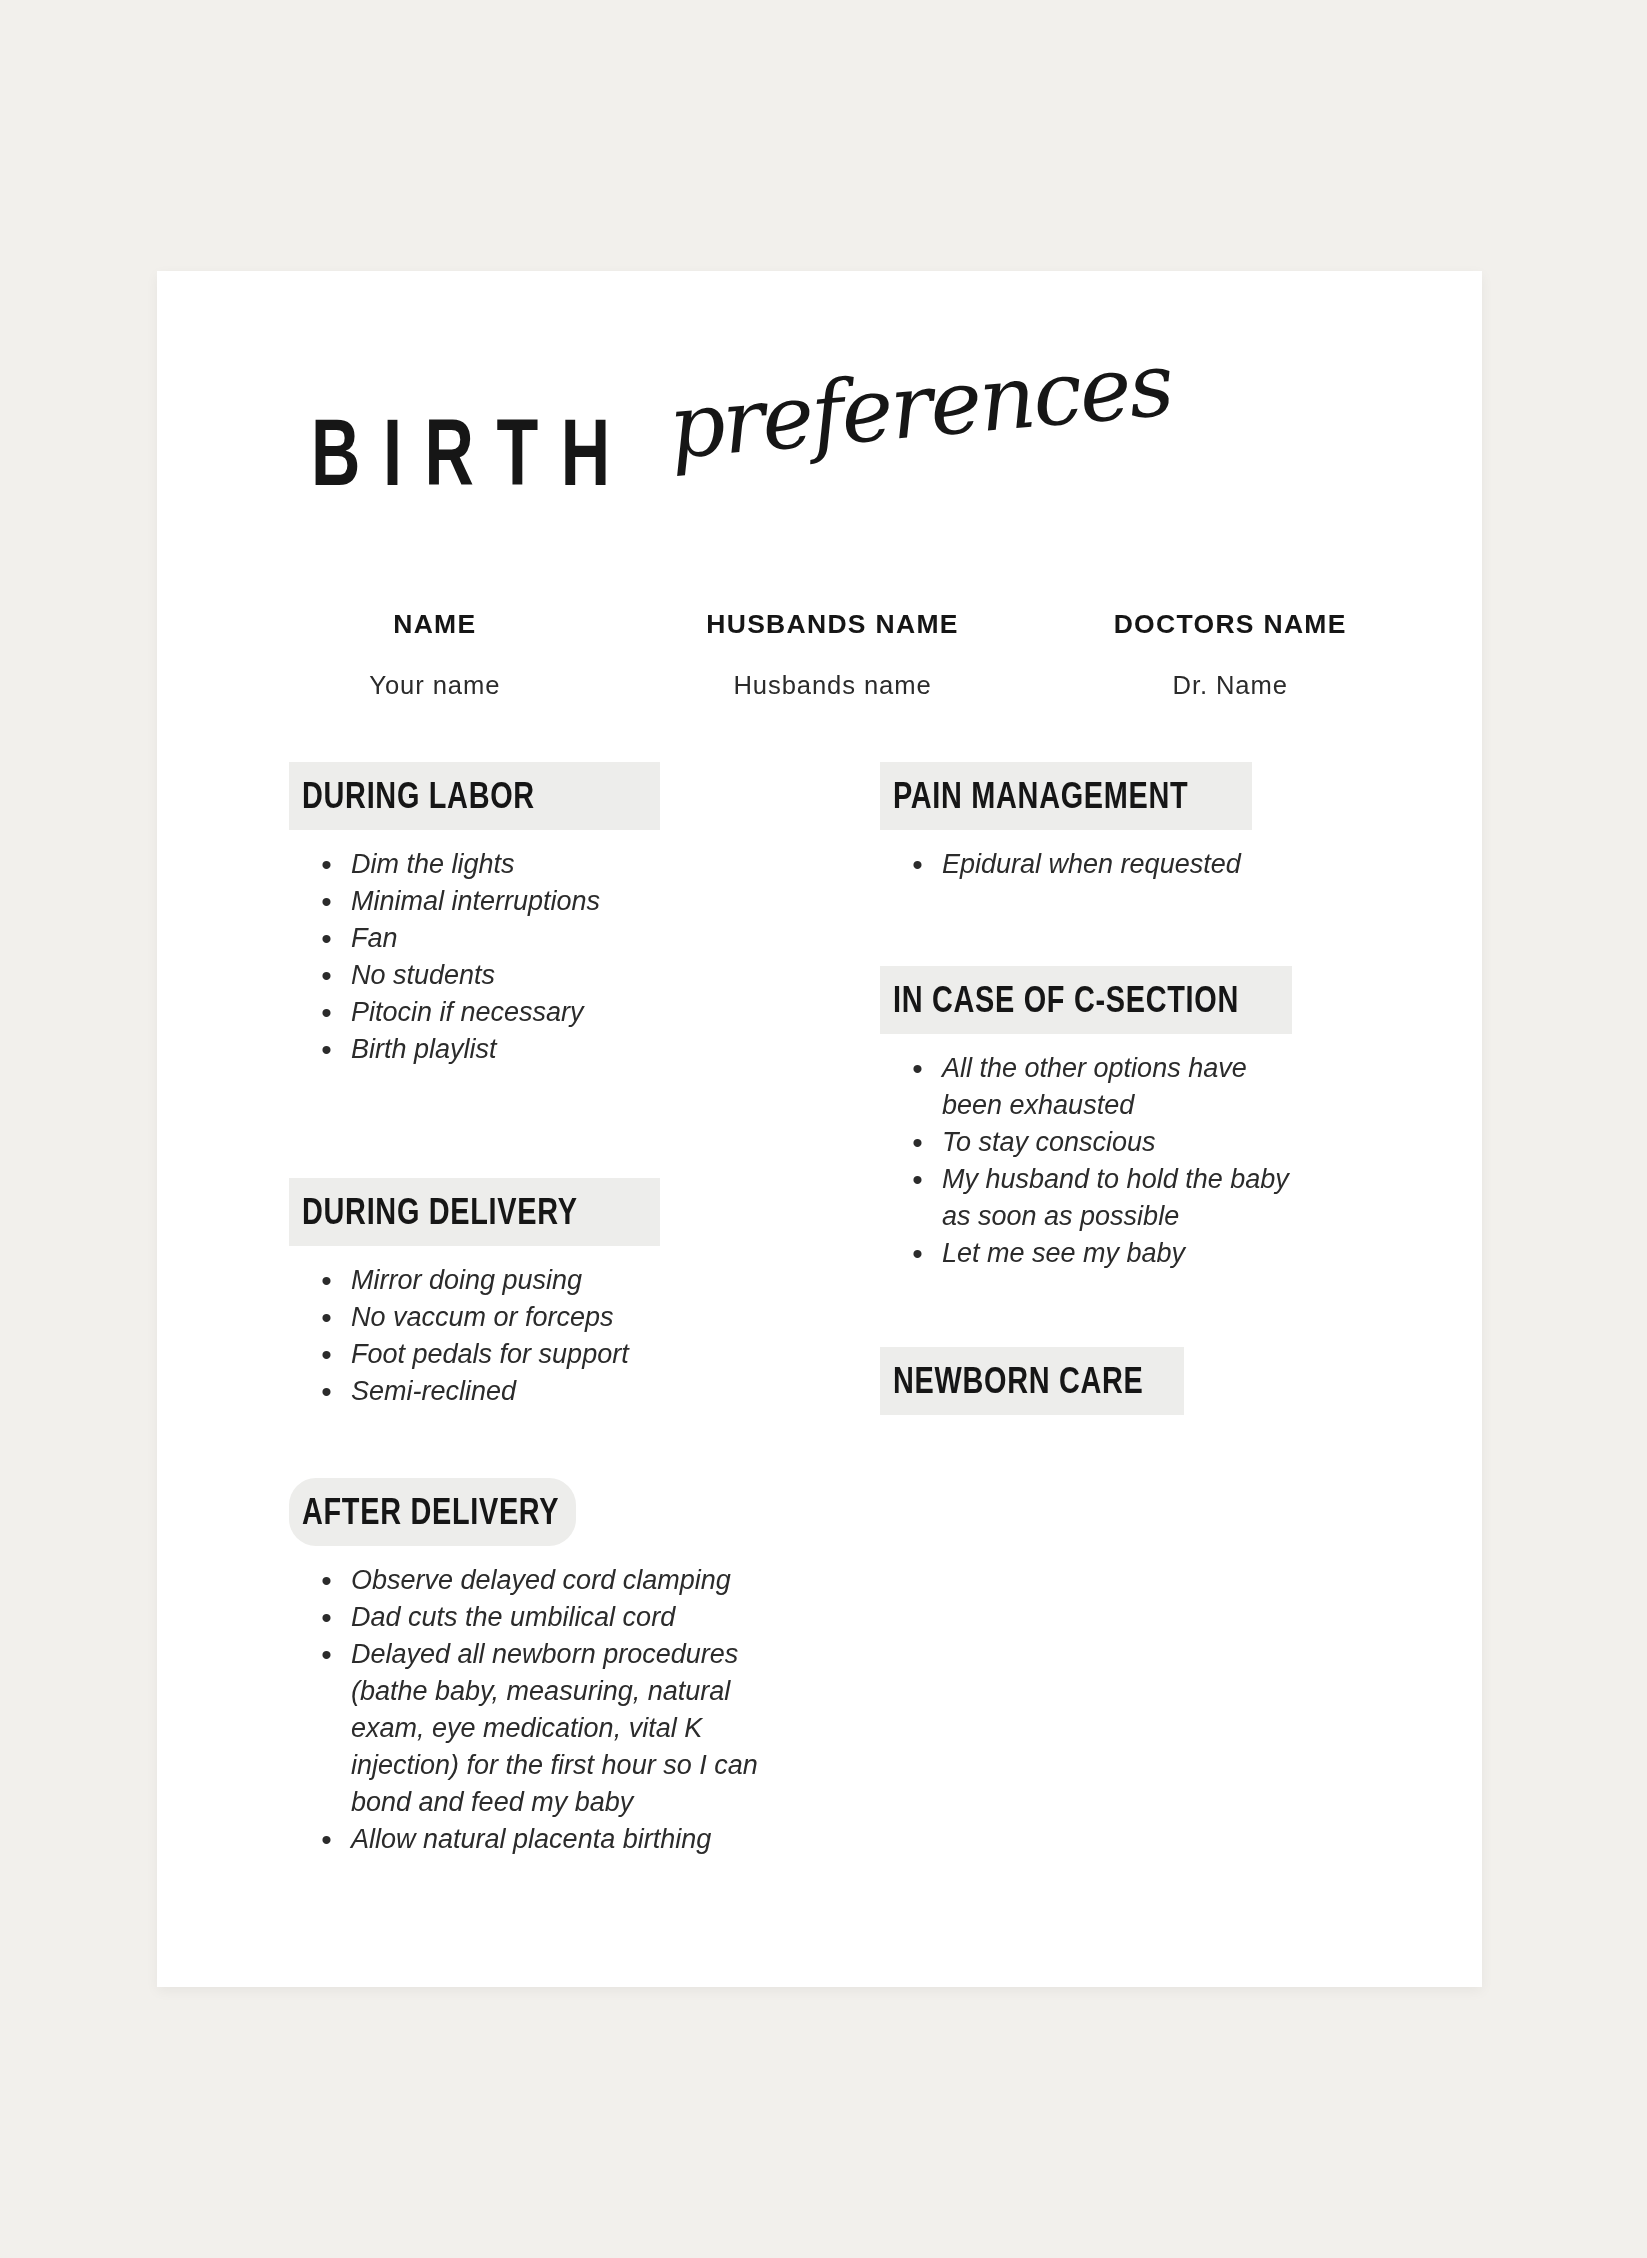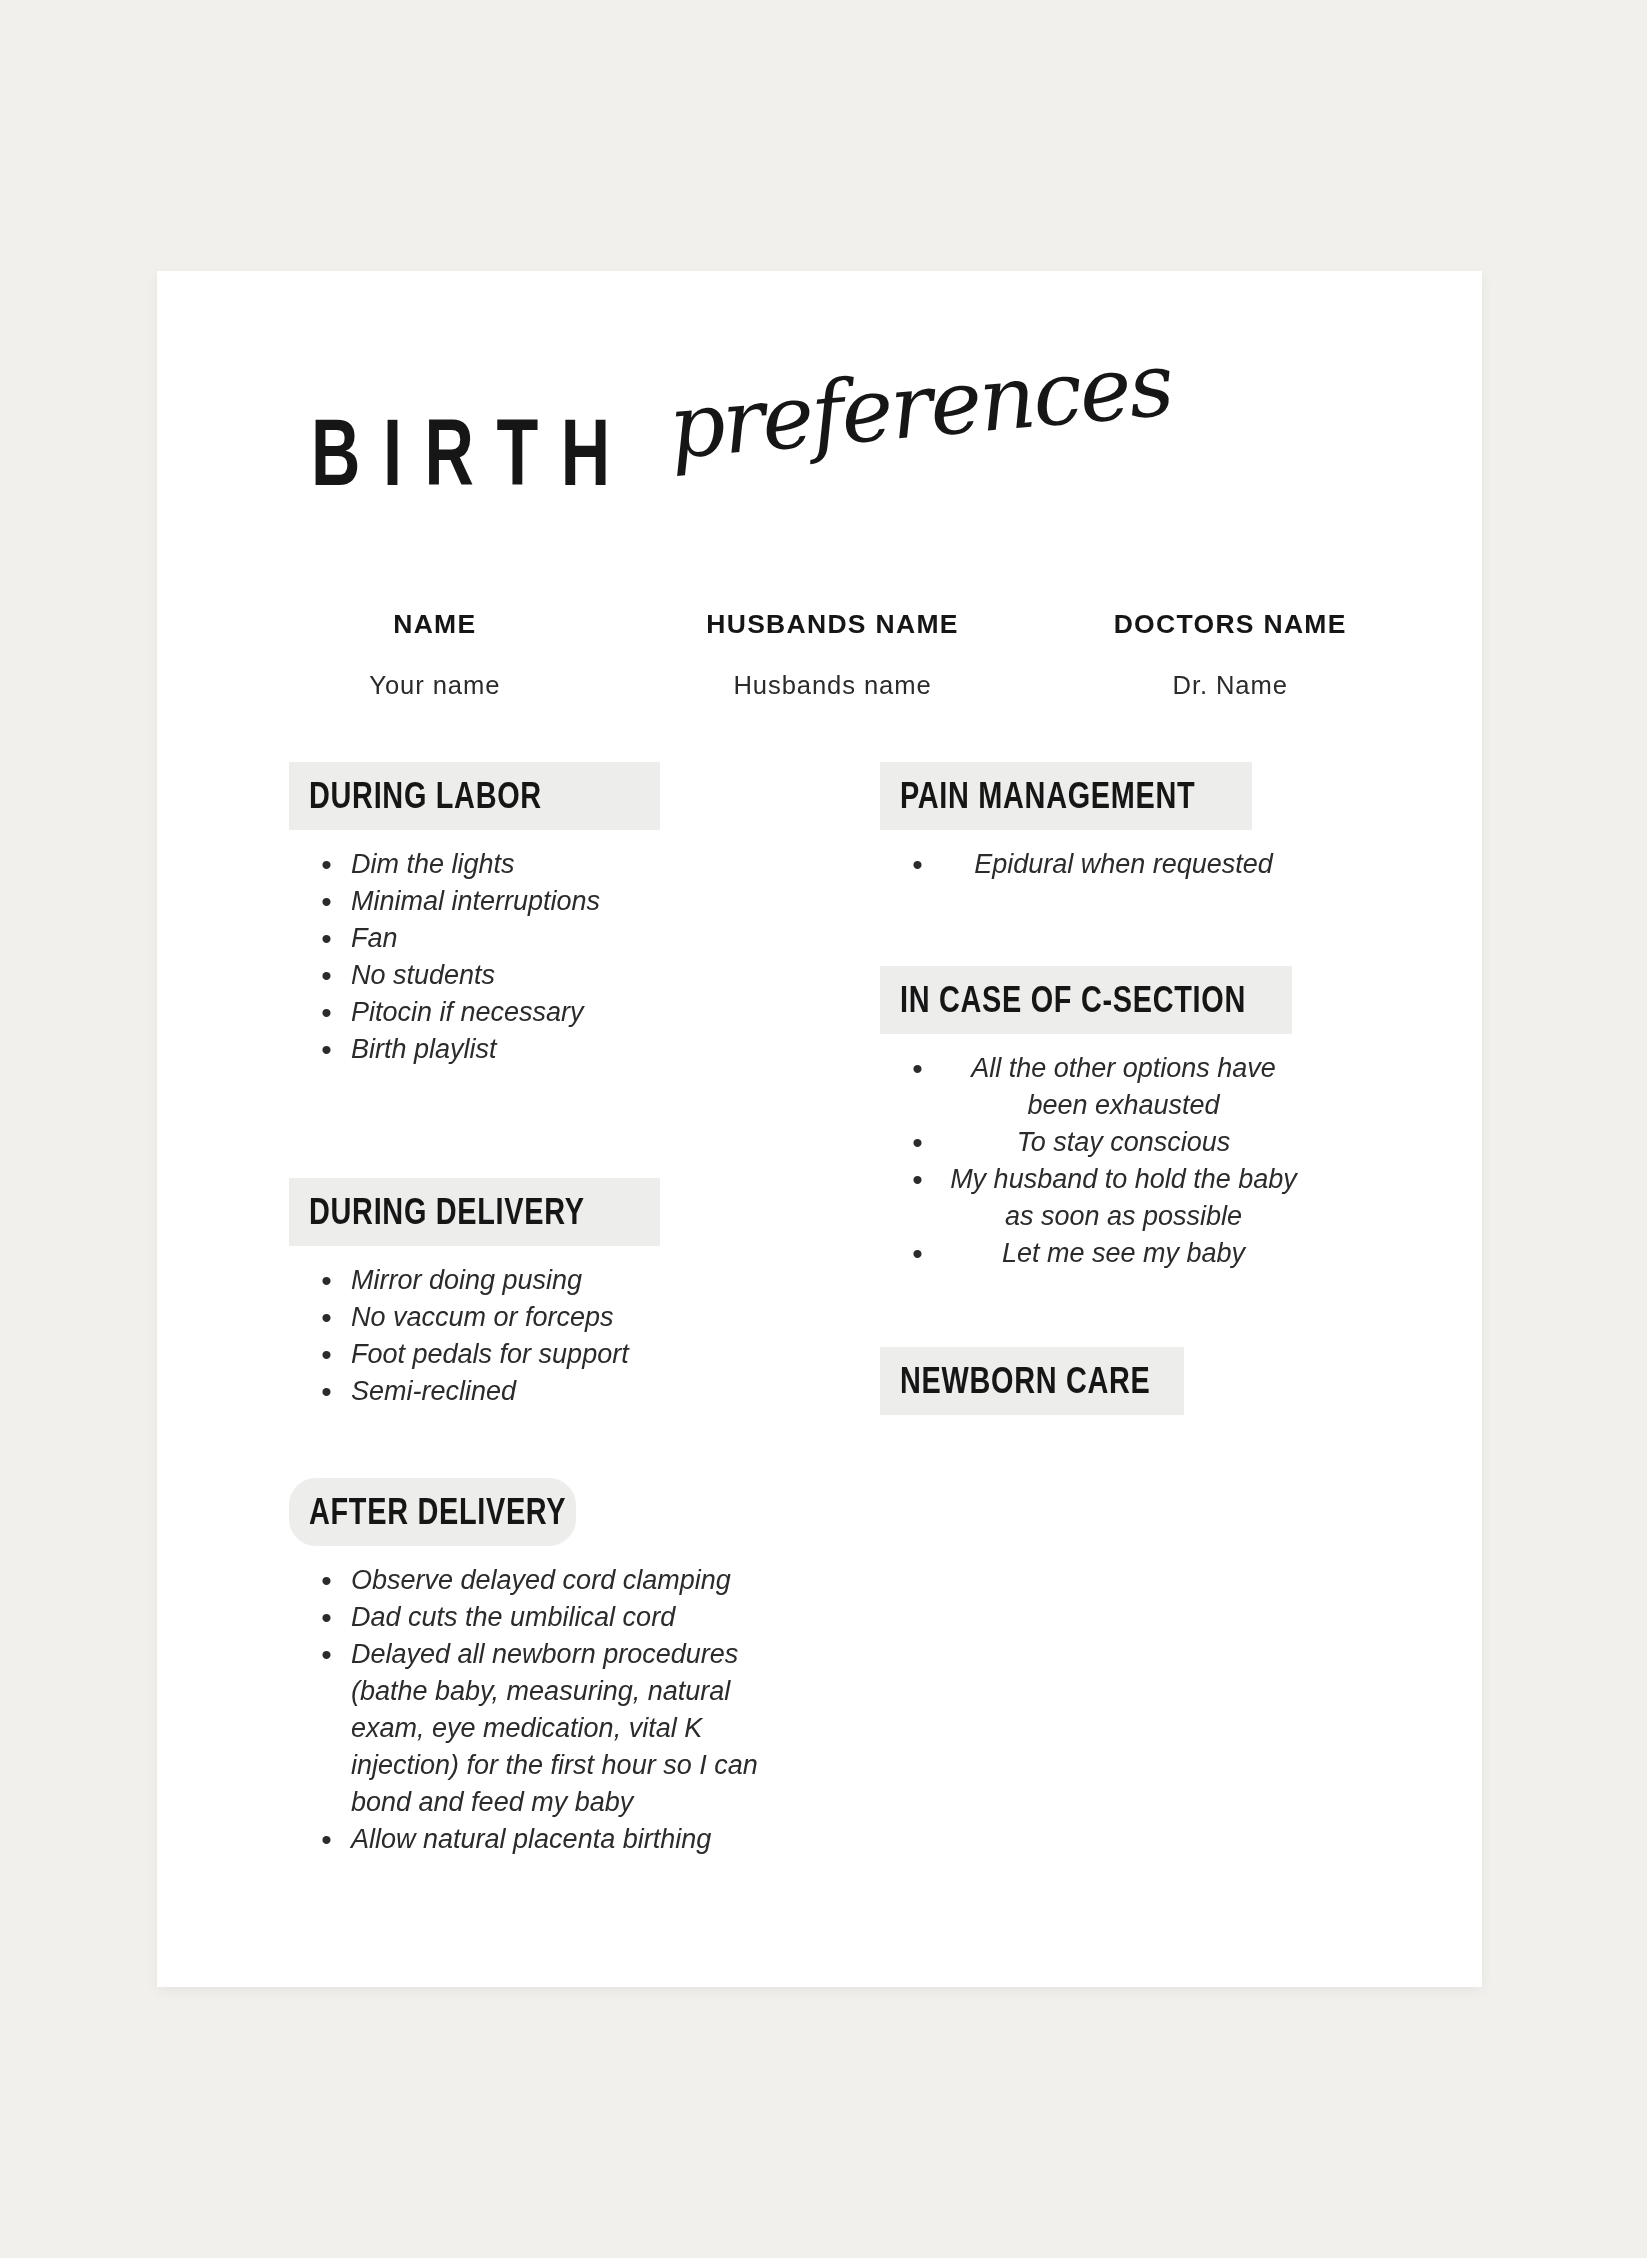--- a/index.html
+++ b/index.html
@@ -57,21 +57,21 @@
     margin-top:35px; font-size:25.6px; letter-spacing:0.9px;
     color:var(--body_text); line-height:1;
     white-space:nowrap;
   }
   
   .sec{position:absolute;}
   .sec-header{
     background:var(--header_bg);
     height:68px;
     display:flex; align-items:center;
-    padding-left:20px;
+    padding-left:13px;
   }
   .sec-header span{
     font-size:37px; font-weight:700; letter-spacing:0.9px;
     color:var(--heading_text); white-space:nowrap;
     transform:scaleX(0.78); transform-origin:left center;
   }
   .sec ul{
     margin:16px 0 0 0;
     padding:0 0 0 62px;
     list-style:none;
@@ -81,21 +81,21 @@
     position:relative;
     font-size:27px; line-height:37px;
     color:var(--body_text);
   }
   .sec li::before{
     content:"\2022";
     position:absolute; left:-30px;
     font-size:30px;
   }
   .col-left  li{width:450px;}
-  .col-right li{width:363px;text-align:center;}
+  .col-right li{width:363px;}
   
   .sec-l0{left:132px; top:491px;}  .sec-l0 .sec-header{width:371px;}
   .sec-l1{left:132px; top:907px;} .sec-l1 .sec-header{width:371px;}
   .sec-l2{left:132px; top:1207px;} .sec-l2 .sec-header{width:287px;border-radius:27px;}
   .sec-r0{left:723px; top:491px;}  .sec-r0 .sec-header{width:372px;}
   .sec-r1{left:723px; top:695px;}  .sec-r1 .sec-header{width:412px;}
   .sec-r2{left:723px; top:1076px;} .sec-r2 .sec-header{width:304px;}
 </style>
 </head>
 <body>

